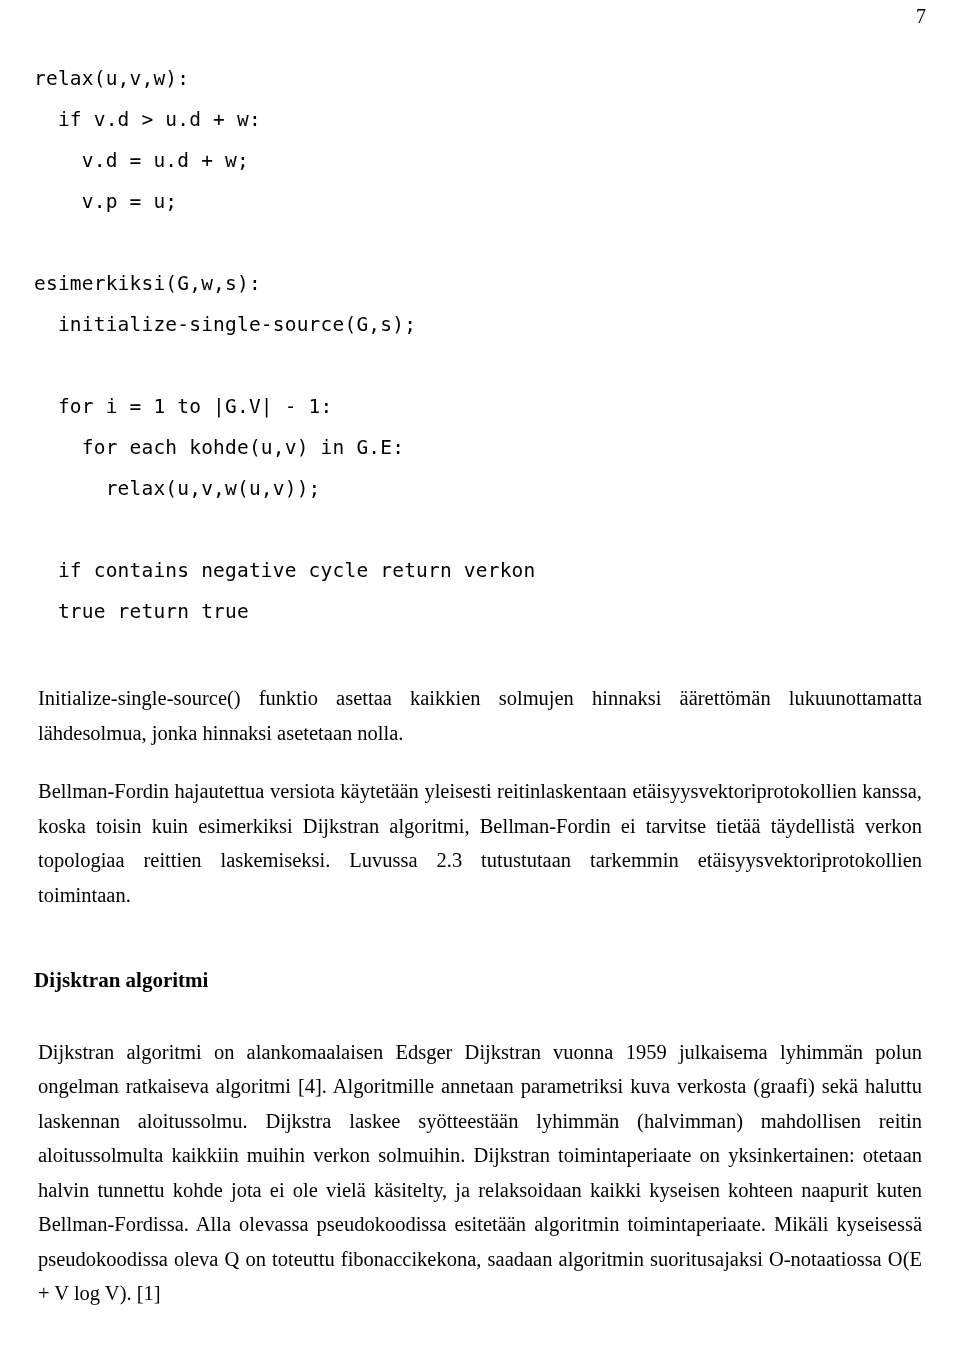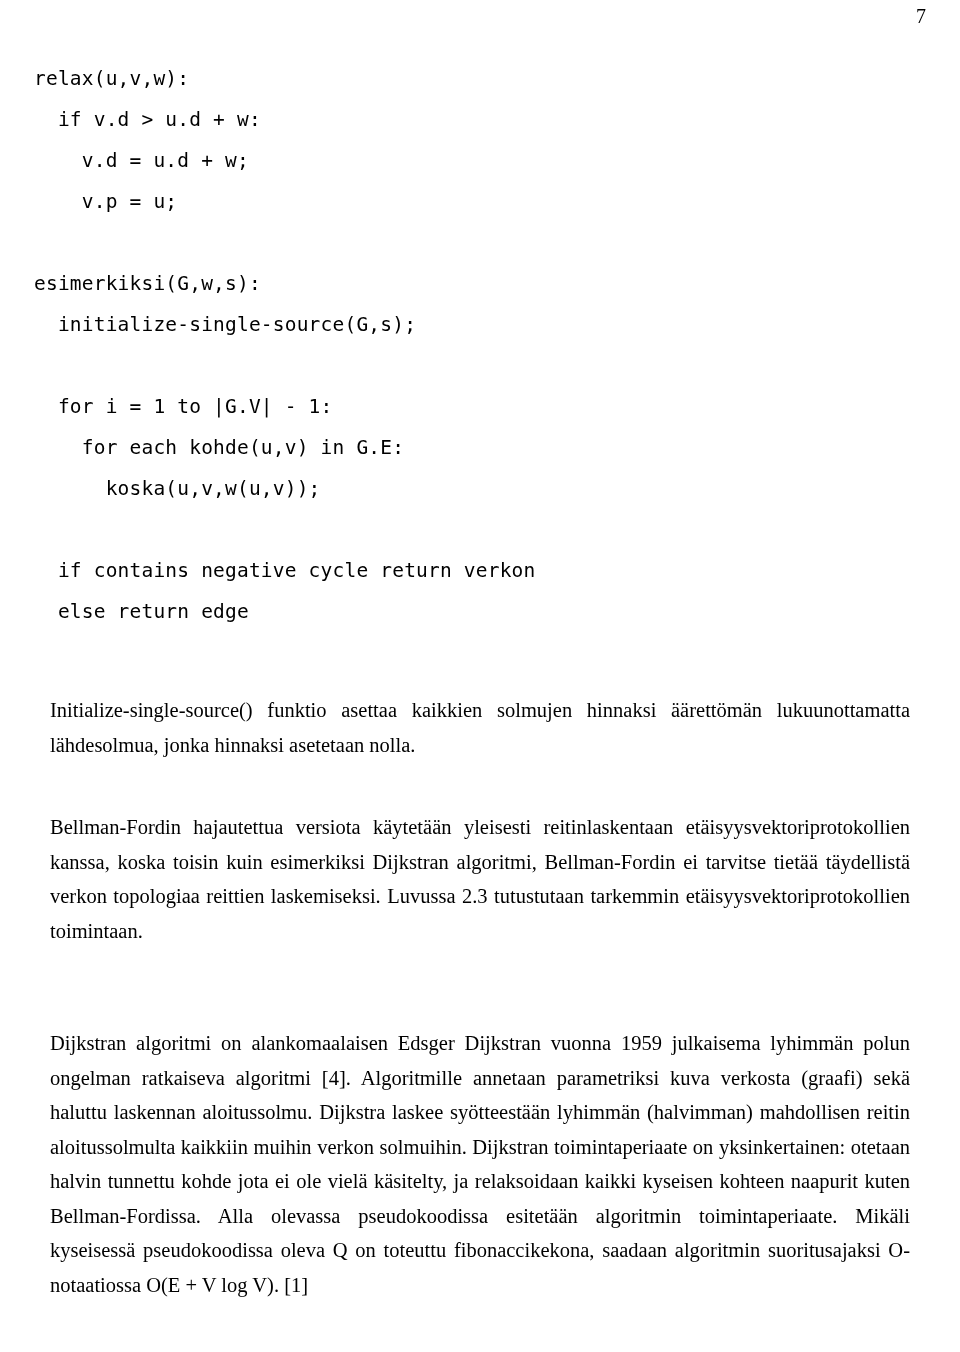--- a/index.html
+++ b/index.html
@@ -52,21 +52,21 @@
   }
   .body-text {
     font-family: "Liberation Serif", serif;
     font-size: 20.5px;
     line-height: 34.5px;
     text-align: justify;
     text-justify: inter-word;
     hyphens: auto;
   }
   .para {
-    margin: 16px;
+    margin: 4px;
     padding: 0;
   }
   .section-head {
     font-family: "Liberation Serif", serif;
     font-weight: bold;
     font-size: 21px;
     line-height: 34px;
   }
   .prose-wrap {
     position: absolute;
@@ -87,27 +87,28 @@
   <pre class="code-block code-start"><span class="code-line">relax(u,v,w):</span>
 <span class="code-line">  if v.d &gt; u.d + w:</span>
 <span class="code-line">    v.d = u.d + w;</span>
 <span class="code-line">    v.p = u;</span>
 <span class="code-line"></span>
 <span class="code-line">esimerkiksi(G,w,s):</span>
 <span class="code-line">  initialize-single-source(G,s);</span>
 <span class="code-line"></span>
 <span class="code-line">  for i = 1 to |G.V| - 1:</span>
 <span class="code-line">    for each kohde(u,v) in G.E:</span>
-<span class="code-line">      koska(u,v,w(u,v));</span>
+<span class="code-line">      relax(u,v,w(u,v));</span>
 <span class="code-line"></span>
 <span class="code-line">  if contains negative cycle return verkon</span>
-<span class="code-line">  else return edge</span></pre>
+<span class="code-line">  true return true</span></pre>
 
   <div class="prose-wrap">
     <p class="body-text para">Initialize-single-source() funktio asettaa kaikkien solmujen hinnaksi äärettömän lukuunottamatta lähdesolmua, jonka hinnaksi asetetaan nolla.</p>
     <div class="gap-sm"></div>
     <p class="body-text para">Bellman-Fordin hajautettua versiota käytetään yleisesti reitinlaskentaan etäisyysvektoriprotokollien kanssa, koska toisin kuin esimerkiksi Dijkstran algoritmi, Bellman-Fordin ei tarvitse tietää täydellistä verkon topologiaa reittien laskemiseksi. Luvussa 2.3 tutustutaan tarkemmin etäisyysvektoriprotokollien toimintaan.</p>
     <div class="gap-lg"></div>
+    <h2 class="section-head">Dijsktran algoritmi</h2>
     <div class="gap-sm"></div>
     <p class="body-text para">Dijkstran algoritmi on alankomaalaisen Edsger Dijkstran vuonna 1959 julkaisema lyhimmän polun ongelman ratkaiseva algoritmi [4]. Algoritmille annetaan parametriksi kuva verkosta (graafi) sekä haluttu laskennan aloitussolmu. Dijkstra laskee syötteestään lyhimmän (halvimman) mahdollisen reitin aloitussolmulta kaikkiin muihin verkon solmuihin. Dijkstran toimintaperiaate on yksinkertainen: otetaan halvin tunnettu kohde jota ei ole vielä käsitelty, ja relaksoidaan kaikki kyseisen kohteen naapurit kuten Bellman-Fordissa. Alla olevassa pseudokoodissa esitetään algoritmin toimintaperiaate. Mikäli kyseisessä pseudokoodissa oleva Q on toteuttu fibonaccikekona, saadaan algoritmin suoritusajaksi O-notaatiossa O(E + V log V). [1]</p>
   </div>
 
 </div>
 
 </body></html>

